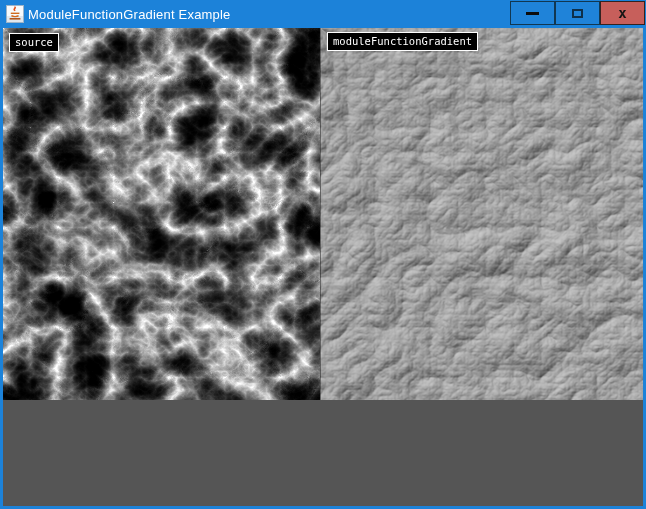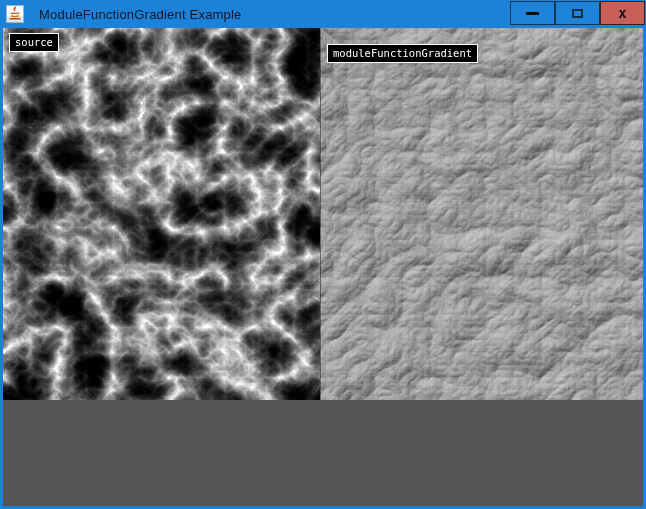--- a/index.html
+++ b/index.html
@@ -24,23 +24,23 @@
     align-items: center;
   }
   .appicon {
     width: 18px;
     height: 18px;
     margin-left: 6px;
     display: block;
     flex: 0 0 auto;
   }
   .title {
-    color: #0f172a;
+    color: #ffffff;
     font-size: 13px;
-    margin-left: 15px;
+    margin-left: 4px;
     letter-spacing: 0.2px;
     white-space: nowrap;
   }
   .controls {
     position: absolute;
     top: 1px;
     right: 1px;
     display: flex;
   }
   .btn {
@@ -93,21 +93,21 @@
     background: #000000;
     color: #ffffff;
     border: 1px solid #ffffff;
     padding: 2px 5px 3px 5px;
     font-family: "DejaVu Sans Mono", monospace;
     font-size: 10.5px;
     line-height: 1.15;
     white-space: nowrap;
   }
   .panel.left  .imglabel { left: 6px; top: 5px; }
-  .panel.right .imglabel { left: 7px; top: 16px; }
+  .panel.right .imglabel { left: 7px; top: 4px; }
 </style>
 </head>
 <body>
 
 <div class="window">
 
   <div class="titlebar">
     <svg class="appicon" viewBox="0 0 18 18" xmlns="http://www.w3.org/2000/svg">
       <rect x="0.5" y="0.5" width="17" height="17" fill="#f7fafc" stroke="#9db4c8"></rect>
       <rect x="1" y="11" width="16" height="6" fill="#dfe7ee"></rect>

